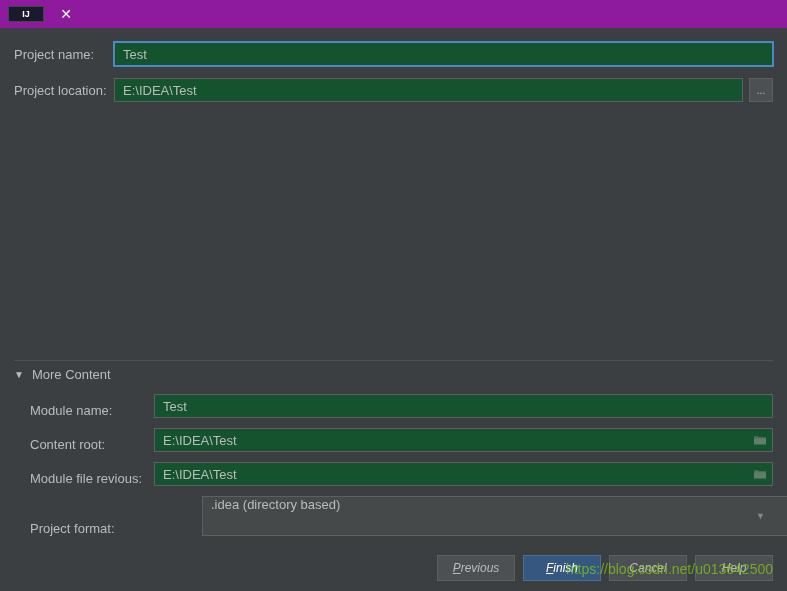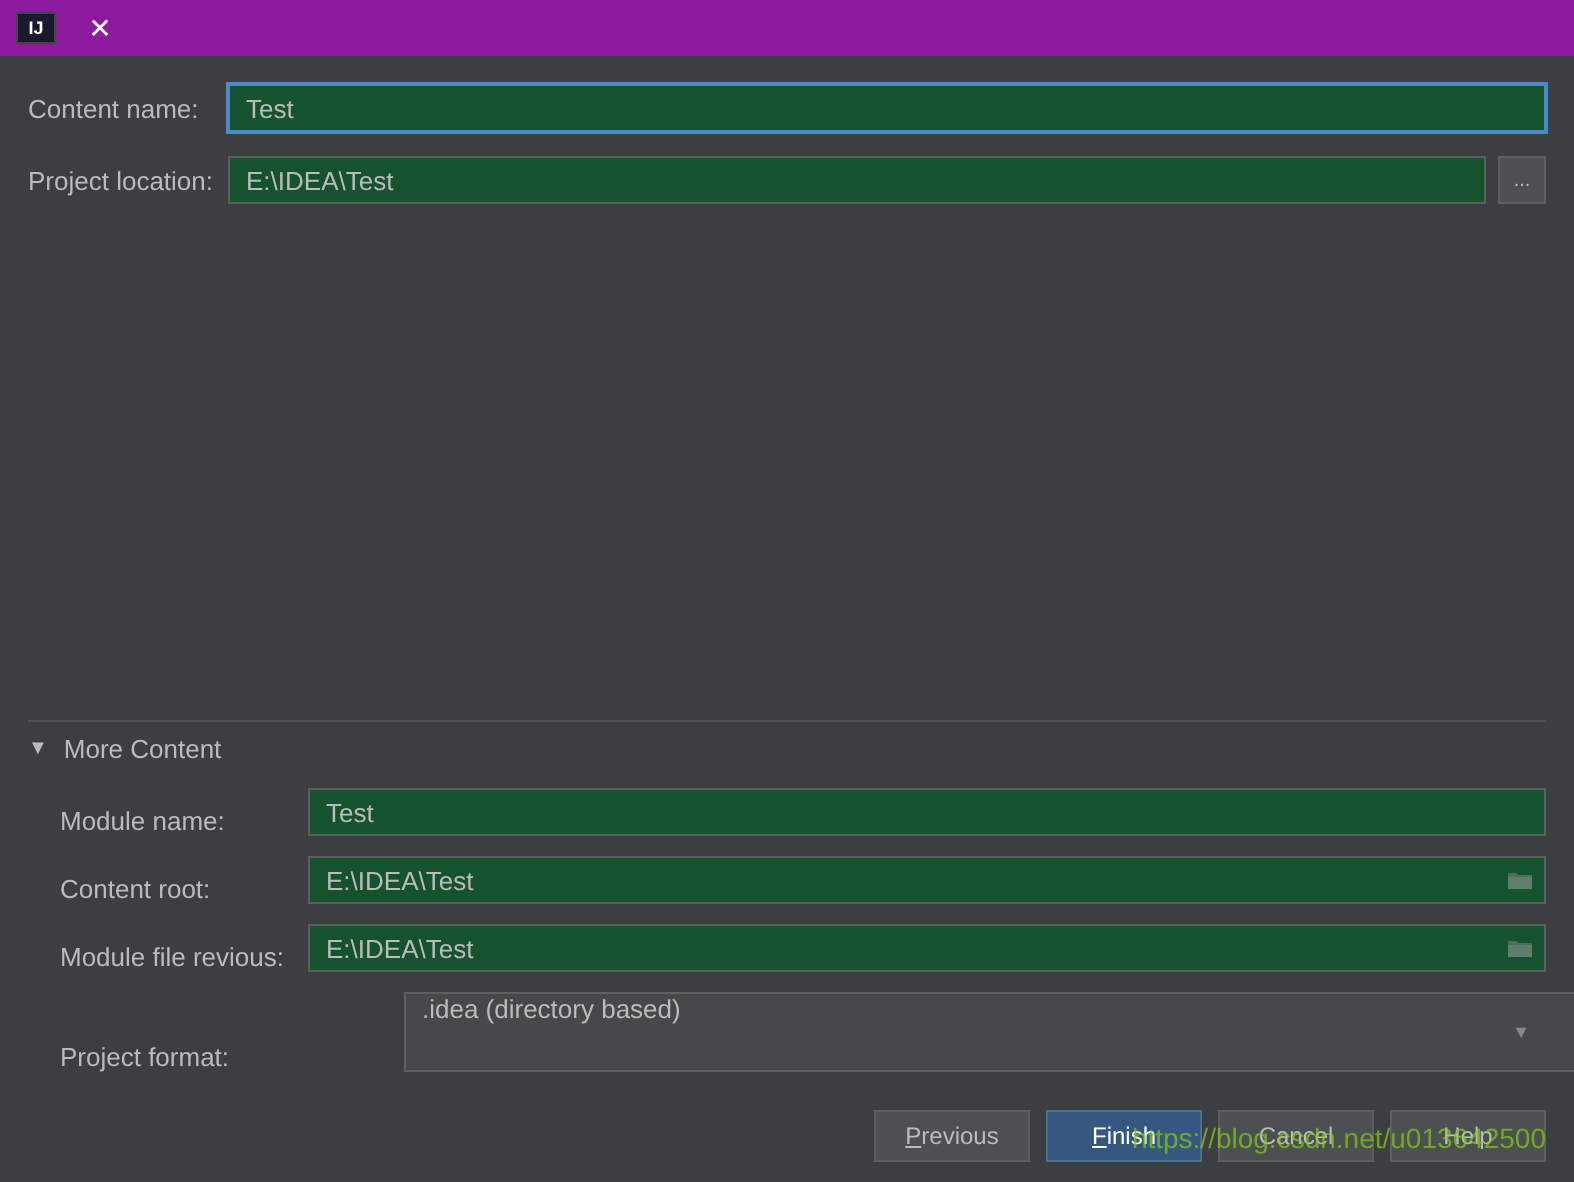--- a/index.html
+++ b/index.html
@@ -15,21 +15,21 @@
     }
     .titlebar {
       height: 28px;
       background: #8e1a9e;
       display: flex;
       align-items: center;
       padding: 0 8px;
       color: #ffffff;
     }
     .titlebar-icon {
-      width: 20px;
+      width: 36px;
       height: 16px;
       margin-right: 8px;
       background: #1a1a2e;
       border: 1px solid #444;
       display: flex;
       align-items: center;
       justify-content: center;
       font-size: 9px;
       font-weight: bold;
       color: #fff;
@@ -148,20 +148,21 @@
     .btn {
       min-width: 78px;
       height: 26px;
       background: #4c5052;
       border: 1px solid #5e6060;
       color: #bbbbbb;
       font-size: 12px;
       cursor: pointer;
       padding: 0 14px;
       font-family: inherit;
+      font-style: italic;
     }
     .btn.primary {
       background: #365880;
       border: 1px solid #4a708b;
       color: #ffffff;
     }
     .watermark {
       position: absolute;
       bottom: 14px;
       right: 14px;
@@ -177,21 +178,21 @@
 <body>
 
 <div class="titlebar">
   <div class="titlebar-icon">IJ</div>
   <div class="titlebar-close">✕</div>
 </div>
 
 <div class="content">
 
   <div class="form-row">
-    <div class="form-label">Content name:</div>
+    <div class="form-label">Project name:</div>
     <input class="form-input focused" type="text" value="Test" style="">
   </div>
 
   <div class="form-row">
     <div class="form-label">Project location:</div>
     <input class="form-input" type="text" value="E:\IDEA\Test" style="">
     <div class="browse-btn">...</div>
   </div>
 
   <div class="spacer"></div>

